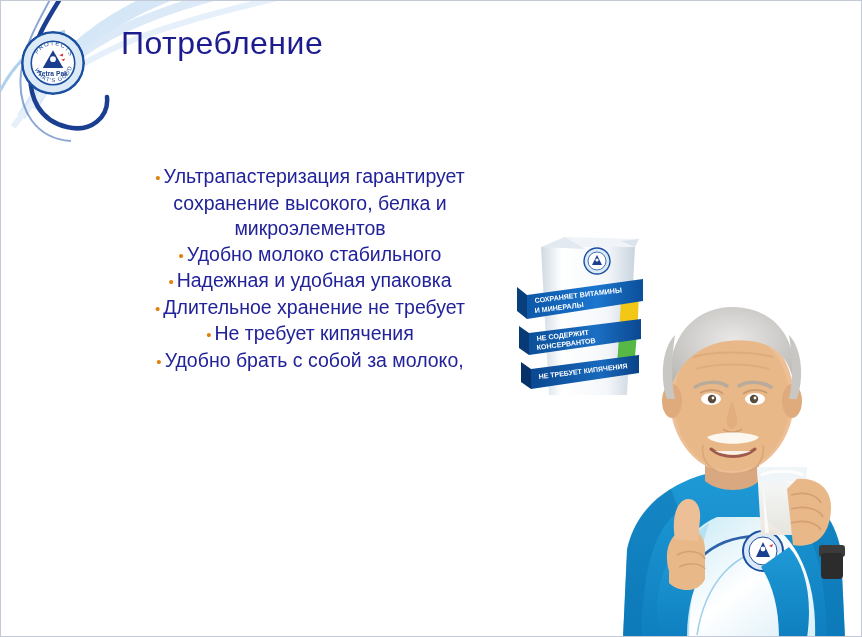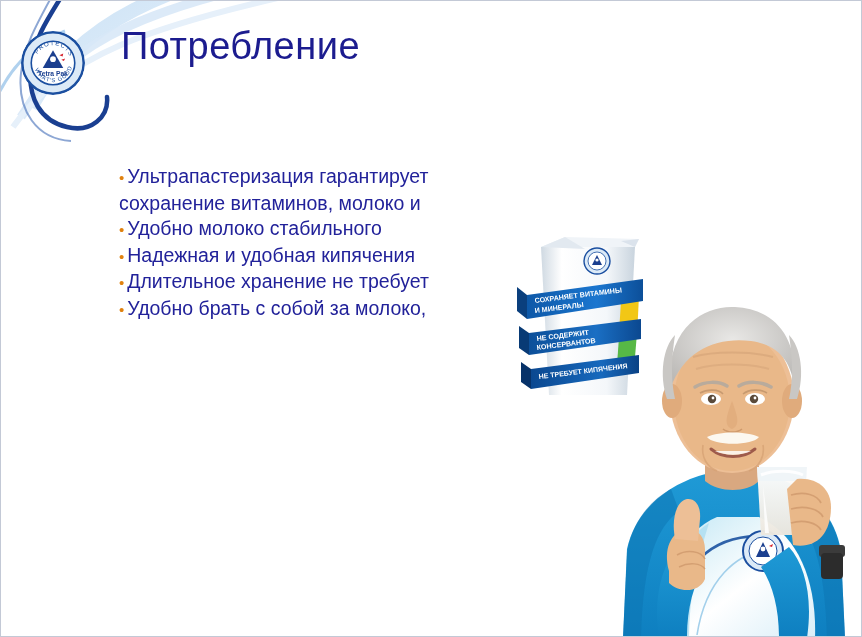--- a/index.html
+++ b/index.html
@@ -36,32 +36,33 @@
     position: absolute;
     border-radius: 50%;
   }
   .logo-top { left: 20px; top: 30px; width: 64px; height: 64px; }
 
   
   .title {
     position: absolute;
     left: 120px;
     top: 24px;
-    font-size: 38px;
+    font-size: 32px;
     color: #1c1c8f;
     letter-spacing: 0.5px;
     white-space: nowrap;
   }
 
   
   .body-list {
     position: absolute;
     left: 118px;
     top: 163px;
     width: 382px;
+    text-align: center;
   }
   .bullet-line {
     font-size: 19.5px;
     line-height: 25.5px;
     color: #22229a;
     text-indent: 0;
   }
   .bullet-line .dot {
     color: #e0820f;
     font-size: 15px;
@@ -127,35 +128,39 @@
     <path d="M 63 45 l 6 -2 -2 4 z" fill="#d6232e"></path>
     <text x="50" y="70" text-anchor="middle" font-size="10.5" font-weight="bold" font-family="Liberation Sans, sans-serif" fill="#1b3f8f">Tetra Pak</text>
   </svg>
 
   <div class="title">Потребление</div>
 
   <div class="body-list">
 
     <div class="bullet-line">
       <span class="dot">•</span><span>Ультрапастеризация гарантирует</span>
-      <span class="cont">сохранение витаминов, молоко и</span>
+      <span class="cont">сохранение высокого, белка и</span>
+      <span class="cont">микроэлементов</span>
     </div>
 
     <div class="bullet-line">
       <span class="dot">•</span><span>Удобно молоко стабильного</span>
     </div>
 
     <div class="bullet-line">
-      <span class="dot">•</span><span>Надежная и удобная кипячения</span>
+      <span class="dot">•</span><span>Надежная и удобная упаковка</span>
     </div>
 
     <div class="bullet-line">
       <span class="dot">•</span><span>Длительное хранение не требует</span>
     </div>
 
+    <div class="bullet-line">
+      <span class="dot">•</span><span>Не требует кипячения</span>
+    </div>
 
     <div class="bullet-line">
       <span class="dot">•</span><span>Удобно брать с собой за молоко,</span>
     </div>
 
   </div>
 
   <svg class="carton" viewBox="0 0 150 175" xmlns="http://www.w3.org/2000/svg">
     <defs>
       <linearGradient id="packBody" x1="0" y1="0" x2="1" y2="0">

